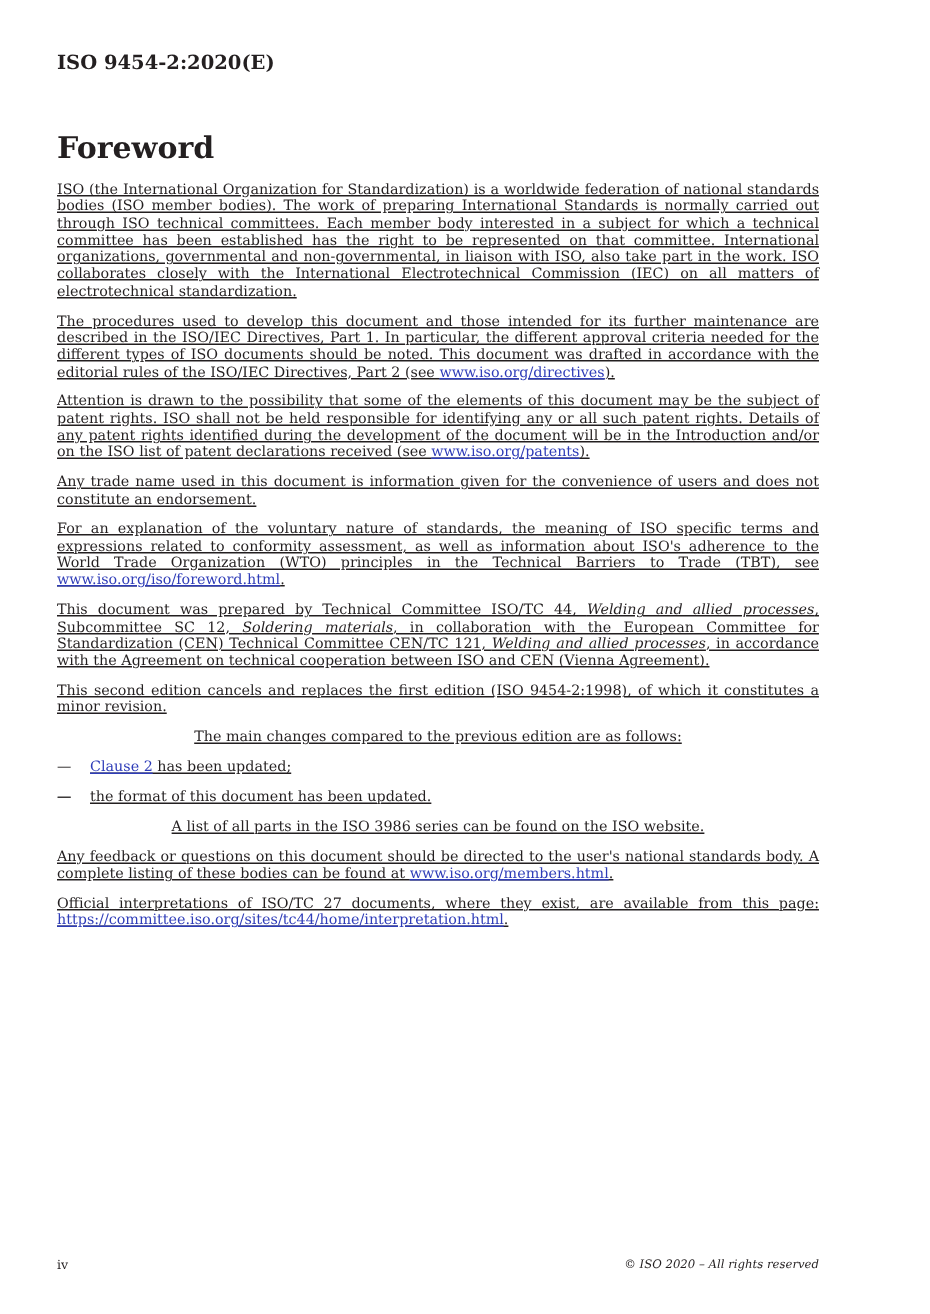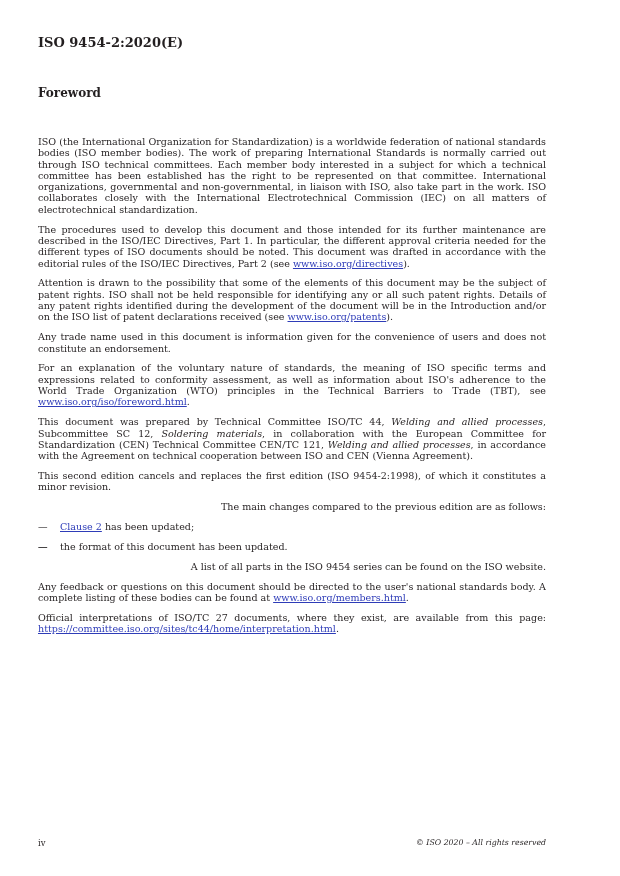--- a/index.html
+++ b/index.html
@@ -1,23 +1,23 @@
 <!DOCTYPE html>
 <html><head>
 <meta charset="utf-8">
 <style>
   html, body { margin: 0; padding: 0; background: #ffffff; }
   body { width: 620px; height: 876px; position: relative; overflow: hidden;
          font-family: "DejaVu Serif", "Liberation Serif", serif; color: #231f20; }
   .page { position: absolute; left: 38px; top: 0; width: 508px; }
   .doc-id { position: absolute; top: 35px; left: 0; font-weight: bold; font-size: 13px; letter-spacing: 0; }
-  .title { position: absolute; top: 86px; left: 0; font-weight: bold; font-size: 12px; margin: 0; text-align: center; }
-  .body { position: absolute; top: 136px; left: 0; width: 508px; font-size: 9.55px; line-height: 11.3px; }
+  .title { position: absolute; top: 86px; left: 0; font-weight: bold; font-size: 20px; margin: 0; text-align: center; }
+  .body { position: absolute; top: 121px; left: 0; width: 508px; font-size: 9.55px; line-height: 11.3px; text-decoration: underline; }
   .body p { margin: 0 0 8.6px 0; text-align: justify; }
-  .body p.left { text-align: right; }
+  .body p.left { text-align: center; }
   a { color: #2e3cb8; text-decoration: underline; }
   ul.changes { list-style: none; margin: 0; padding: 0; }
   ul.changes li { position: relative; padding-left: 22px; margin: 0 0 8.6px 0; }
   ul.changes li .dash { position: absolute; left: 0; top: 0; }
   .footer { position: absolute; top: 838px; left: 0; width: 508px; font-size: 8.4px; }
   .footer .pnum { position: absolute; left: 0; top: 0; }
   .footer .copy { position: absolute; right: 0; top: 0; font-size: 7.8px; font-style: italic; }
 </style>
 </head>
 <body>
@@ -42,21 +42,21 @@
     <p>This second edition cancels and replaces the first edition (ISO 9454-2:1998), of which it constitutes a minor revision.</p>
 
     <p class="left">The main changes compared to the previous edition are as follows:</p>
 
     <ul class="changes">
       <li><span class="dash">—</span><a>Clause 2</a><span> has been updated;</span></li>
       <li><span class="dash">—</span></li>
       <li><span class="dash">—</span><span>the format of this document has been updated.</span></li>
     </ul>
 
-    <p class="left">A list of all parts in the ISO 9454 series can be found on the ISO website.</p>
+    <p class="left">A list of all parts in the ISO 3986 series can be found on the ISO website.</p>
 
     <p><span>Any feedback or questions on this document should be directed to the user's national standards body. A complete listing of these bodies can be found at </span><a>www.iso.org/members.html</a><span>.</span></p>
 
     <p><span>Official interpretations of ISO/TC 27 documents, where they exist, are available from this page: </span><a>https://committee.iso.org/sites/tc44/home/interpretation.html</a><span>.</span></p>
   </div>
 
   <div class="footer">
     <span class="pnum">iv</span>
     <span class="copy">© ISO 2020 – All rights reserved</span>
   </div>

